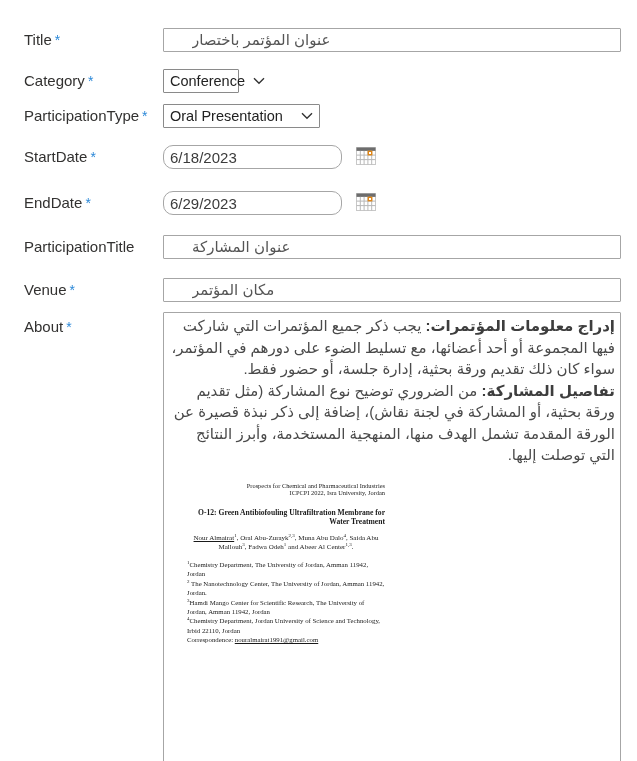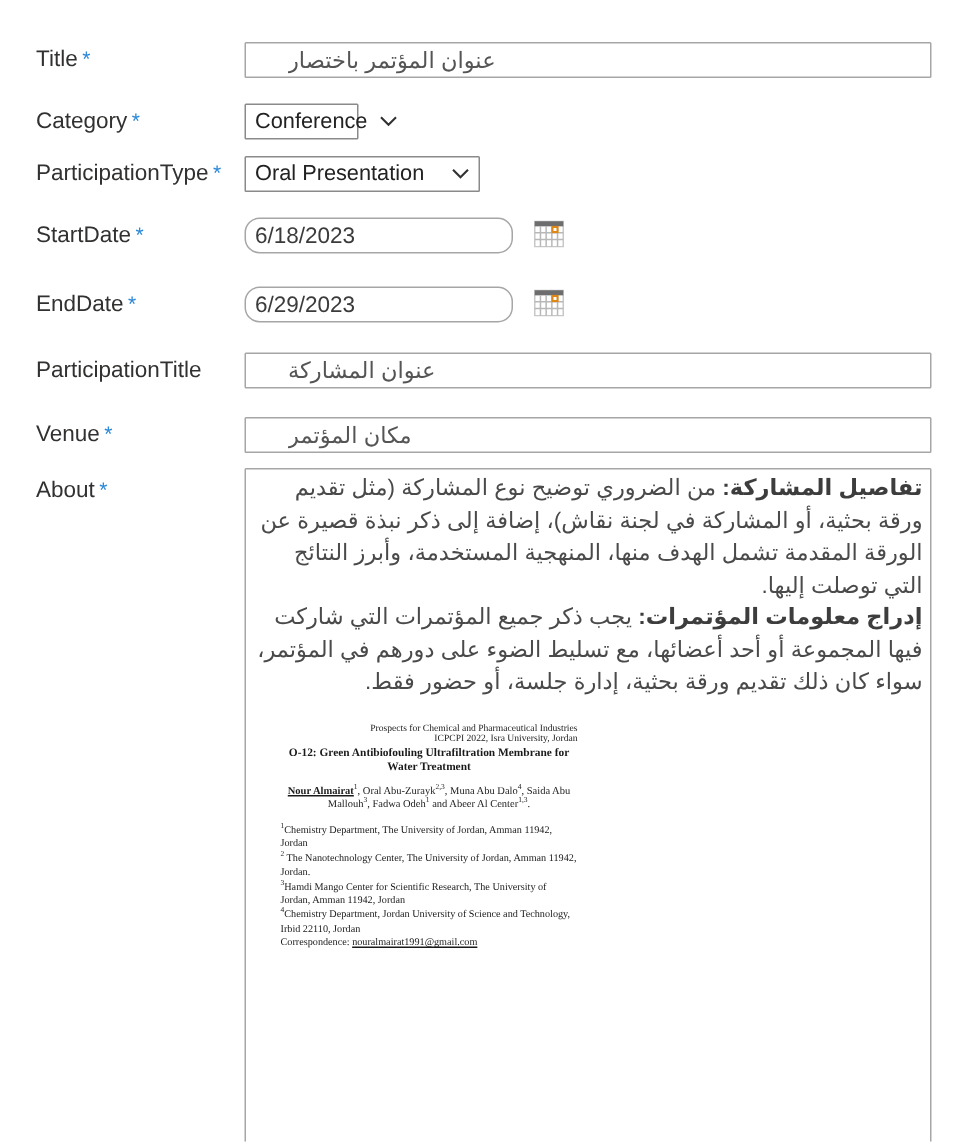--- a/index.html
+++ b/index.html
@@ -48,26 +48,26 @@
   }
   .about-rtl p{margin:0;}
   .about-rtl b{color:#3d3d3d;}
   .paper{
     margin:16px 0 0 23px;width:198px;
     font-family:"Liberation Serif","DejaVu Serif",serif;
     color:#1a1a1a;font-size:7px;line-height:9px;
   }
   .paper sup{font-size:5px;line-height:0;}
   .paper-header{text-align:right;font-size:6.4px;line-height:7.6px;color:#222;}
-  .paper-title{text-align:center;font-weight:bold;font-size:7.6px;line-height:9.4px;margin-top:0;}
+  .paper-title{text-align:right;font-weight:bold;font-size:7.6px;line-height:9.4px;margin-top:11px;}
   .paper-authors{text-align:center;font-size:7px;line-height:9.2px;margin-top:7px;}
   .paper-affil{text-align:left;font-size:6.8px;line-height:9.4px;margin-top:8px;}
   .paper-affil div{margin:0;}
   .paper-corr a{color:#1a1a1a;text-decoration:underline;}
-  .u-bold{font-weight:bold;text-decoration:underline;}
+  .u-bold{font-weight:normal;text-decoration:underline;}
 </style>
 </head>
 <body>
 
 <div class="row" style="top:31px">
   <div class="lbl"><span>Title</span><span class="req">*</span></div>
   <input class="txt wide" value="عنوان المؤتمر باختصار" style="">
 </div>
 
 <div class="row" style="top:72px">
@@ -143,22 +143,22 @@
   <div class="lbl"><span>Venue</span><span class="req">*</span></div>
   <input class="txt wide" value="مكان المؤتمر" style="">
 </div>
 
 <div class="row" style="top:318px">
   <div class="lbl"><span>About</span><span class="req">*</span></div>
 </div>
 
 <div class="about-box">
   <div class="about-rtl">
+      <p><b>إدراج معلومات المؤتمرات:</b> يجب ذكر جميع المؤتمرات التي شاركت فيها المجموعة أو أحد أعضائها، مع تسليط الضوء على دورهم في المؤتمر، سواء كان ذلك تقديم ورقة بحثية، إدارة جلسة، أو حضور فقط.</p>
       <p><b>تفاصيل المشاركة:</b> من الضروري توضيح نوع المشاركة (مثل تقديم ورقة بحثية، أو المشاركة في لجنة نقاش)، إضافة إلى ذكر نبذة قصيرة عن الورقة المقدمة تشمل الهدف منها، المنهجية المستخدمة، وأبرز النتائج التي توصلت إليها.</p>
-      <p><b>إدراج معلومات المؤتمرات:</b> يجب ذكر جميع المؤتمرات التي شاركت فيها المجموعة أو أحد أعضائها، مع تسليط الضوء على دورهم في المؤتمر، سواء كان ذلك تقديم ورقة بحثية، إدارة جلسة، أو حضور فقط.</p>
     </div>
 
   <div class="paper">
     <div class="paper-header">
       <div>Prospects for Chemical and Pharmaceutical Industries</div>
       <div>ICPCPI 2022, Isra University, Jordan</div>
     </div>
     <div class="paper-title">O-12: Green Antibiofouling Ultrafiltration Membrane for Water Treatment</div>
     <div class="paper-authors"><span class="u-bold">Nour Almairat</span><sup>1</sup>, <span>Oral Abu-Zurayk</span><sup>2,3</sup>, <span>Muna Abu Dalo</span><sup>4</sup>, <span>Saida Abu Mallouh</span><sup>3</sup>, <span>Fadwa Odeh</span><sup>1</sup> and <span>Abeer Al Center</span><sup>1,3</sup>.</div>
     <div class="paper-affil">

